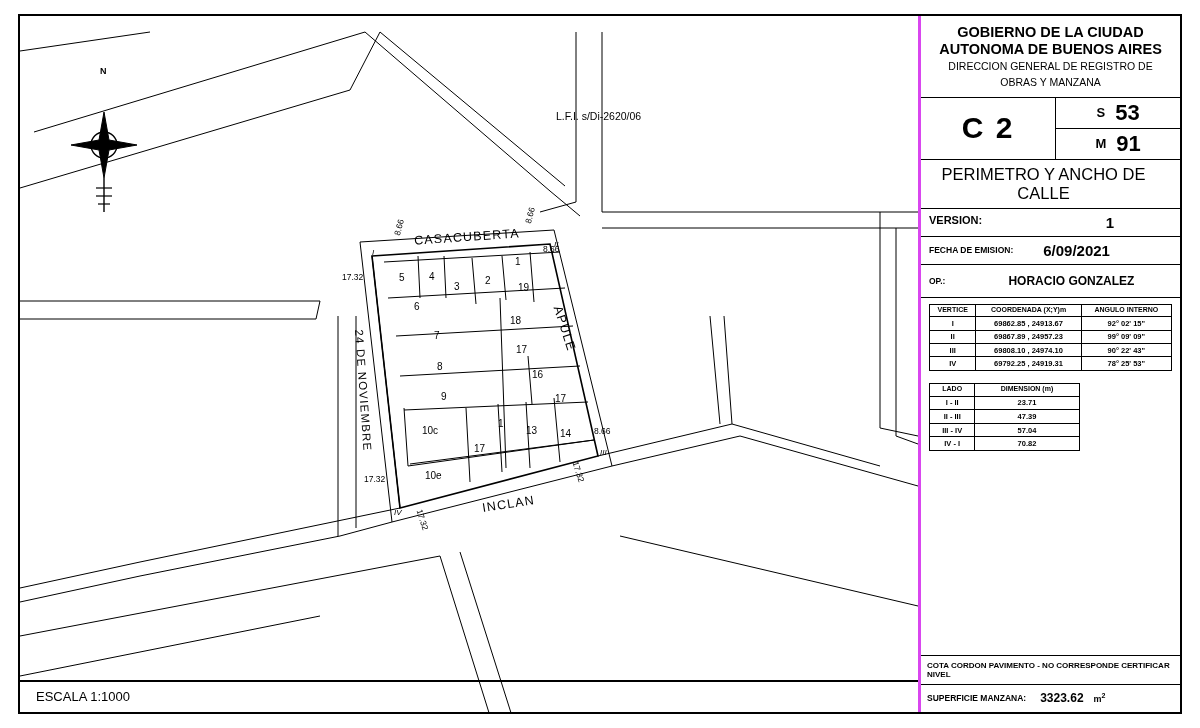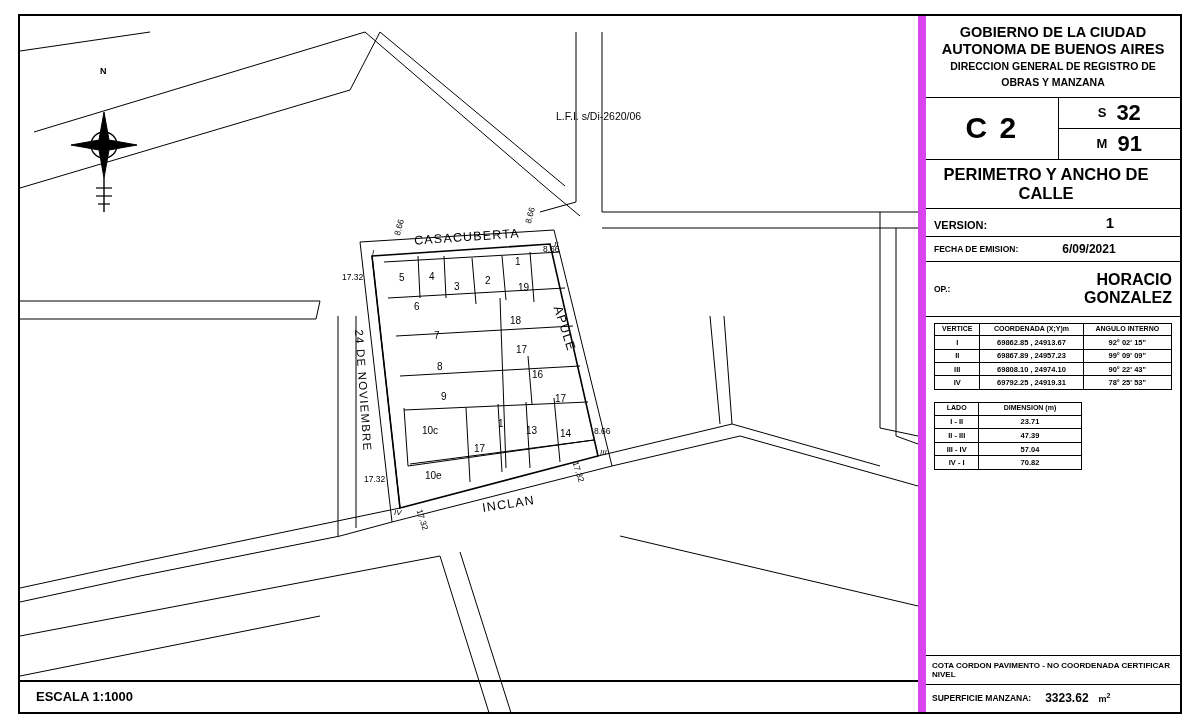--- a/index.html
+++ b/index.html
@@ -56,48 +56,48 @@
     font-style: italic;
   }
   .lfi {
     font-size: 10.5px;
   }
   .escala {
     position: absolute;
     left: 16px;
     bottom: 8px;
     font-size: 13px;
-    font-weight: bold;
+    font-weight: normal;
   }
   .sep-line {
     position: absolute;
     left: 0;
     bottom: 30px;
     width: 898px;
     height: 2px;
     background: #000;
   }
 
   
   #titleblock {
     position: absolute;
     left: 898px;
     top: 0;
     width: 262px;
     height: 696px;
-    border-left: 8px solid #d946ef;
+    border-left: 3px solid #d946ef;
     box-sizing: border-box;
   }
   .tb-row { border-bottom: 1.6px solid #000; box-sizing: border-box; }
   .tb-head {
     padding: 8px 6px 7px 6px;
     text-align: center;
   }
   .tb-head .l1 { font-size: 14.5px; font-weight: bold; line-height: 1.15; }
-  .tb-head .l2 { font-size: 10.5px; font-weight: bold; line-height: 1.25; margin-top: 3px; }
+  .tb-head .l2 { font-size: 10.5px; font-weight: normal; line-height: 1.25; margin-top: 3px; }
 
   .tb-code {
     display: flex;
     height: 62px;
   }
   .tb-code .left {
     flex: 1 1 52%;
     display: flex; align-items: center; justify-content: center;
     font-size: 30px; font-weight: bold; letter-spacing: 2px;
     border-right: 1.6px solid #000;
@@ -108,43 +108,43 @@
     display: flex; align-items: center; justify-content: center;
     gap: 10px;
   }
   .tb-code .right > div:first-child { border-bottom: 1.6px solid #000; }
   .tb-code .k { font-size: 13px; font-weight: bold; }
   .tb-code .v { font-size: 22px; font-weight: bold; }
 
   .tb-title {
     text-align: center;
     font-size: 16.5px;
-    font-weight: bold;
+    font-weight: normal;
     padding: 5px 16px 5px 2px;
   }
   .tb-version {
     display: flex;
-    align-items: flex-end;
+    align-items: flex-start;
     padding: 5px 8px;
     font-size: 11px;
     font-weight: bold;
   }
   .tb-version .val { margin-left: auto; margin-right: 58px; font-size: 15px; font-weight: bold; }
   .tb-fecha {
     display: flex; align-items: center;
     padding: 5px 8px;
     font-size: 8.5px; font-weight: bold;
   }
-  .tb-fecha .val { margin-left: 44px; font-size: 12px; font-weight: bold; }
+  .tb-fecha .val { margin-left: 30px; font-size: 15px; font-weight: bold; }
   .tb-op {
     display: flex; align-items: center;
     padding: 9px 8px 9px 8px;
     font-size: 8.5px; font-weight: bold; gap: 28px;
   }
-  .tb-op .val { margin-left: 46px; font-size: 16px; font-weight: bold; text-align: right; }
+  .tb-op .val { margin-left: 35px; font-size: 12px; font-weight: bold; text-align: right; }
 
   .tb-tables { padding: 6px 8px 4px 8px; }
   table.grid {
     border-collapse: collapse;
     width: 100%;
     font-size: 7.5px;
     font-weight: bold;
     text-align: center;
   }
   table.grid th, table.grid td {
@@ -328,21 +328,21 @@
       <div class="l1">AUTONOMA DE BUENOS AIRES</div>
       <div class="l2">DIRECCION GENERAL DE REGISTRO DE</div>
       <div class="l2">OBRAS Y MANZANA</div>
     </div>
 
     <div class="tb-row tb-code">
       <div class="left">C 2</div>
       <div class="right">
         <div>
           <span class="k">S</span>
-          <span class="v">32</span>
+          <span class="v">53</span>
         </div>
         <div>
           <span class="k">M</span>
           <span class="v">91</span>
         </div>
       </div>
     </div>
 
     <div class="tb-row tb-title">PERIMETRO Y ANCHO DE CALLE</div>
 
@@ -416,21 +416,21 @@
           </tr>
           <tr>
             <td>IV - I</td>
             <td>70.82</td>
           </tr>
         </tbody>
       </table>
     </div>
 
     <div class="tb-bottom">
-      <div class="tb-cota">COTA CORDON PAVIMENTO - NO COORDENADA CERTIFICAR NIVEL</div>
+      <div class="tb-cota">COTA CORDON PAVIMENTO - NO CORRESPONDE CERTIFICAR NIVEL</div>
       <div class="tb-sup">
         <span>SUPERFICIE MANZANA:</span>
         <span class="val">3323.62</span>
         <span class="unit"><span>m</span><span class="sup-sup">2</span></span>
       </div>
     </div>
 
   </div>
 </div>
 

